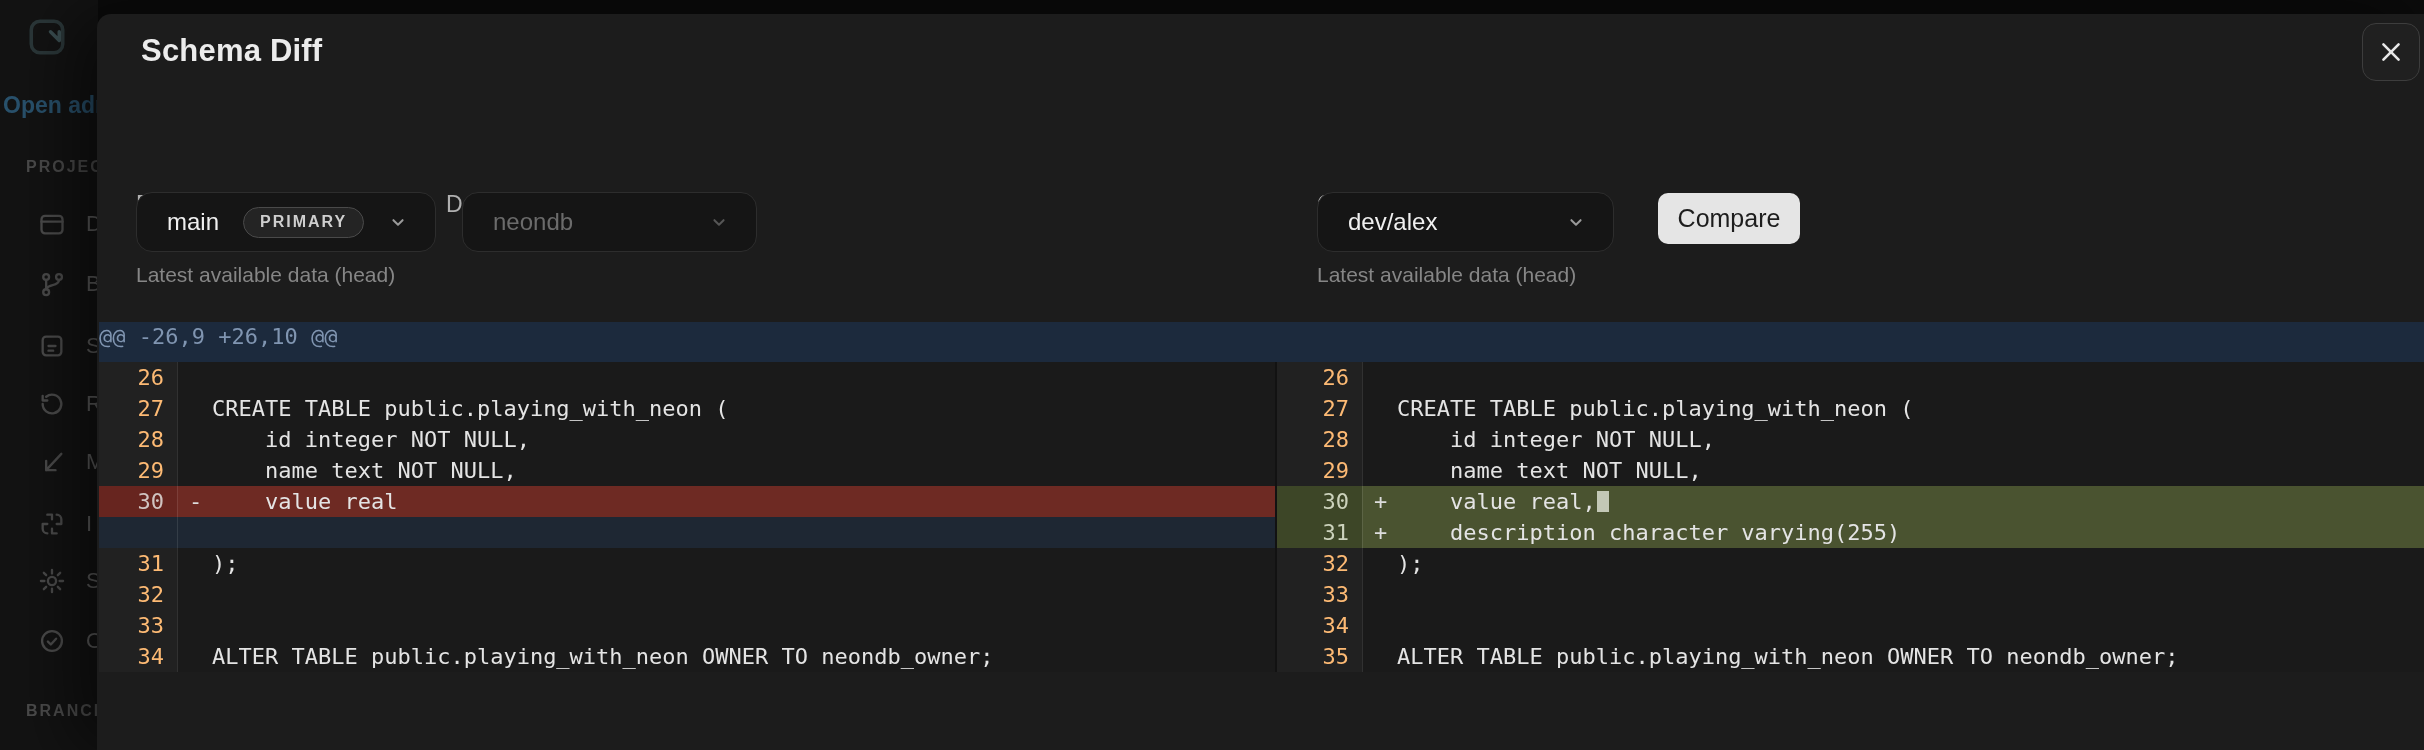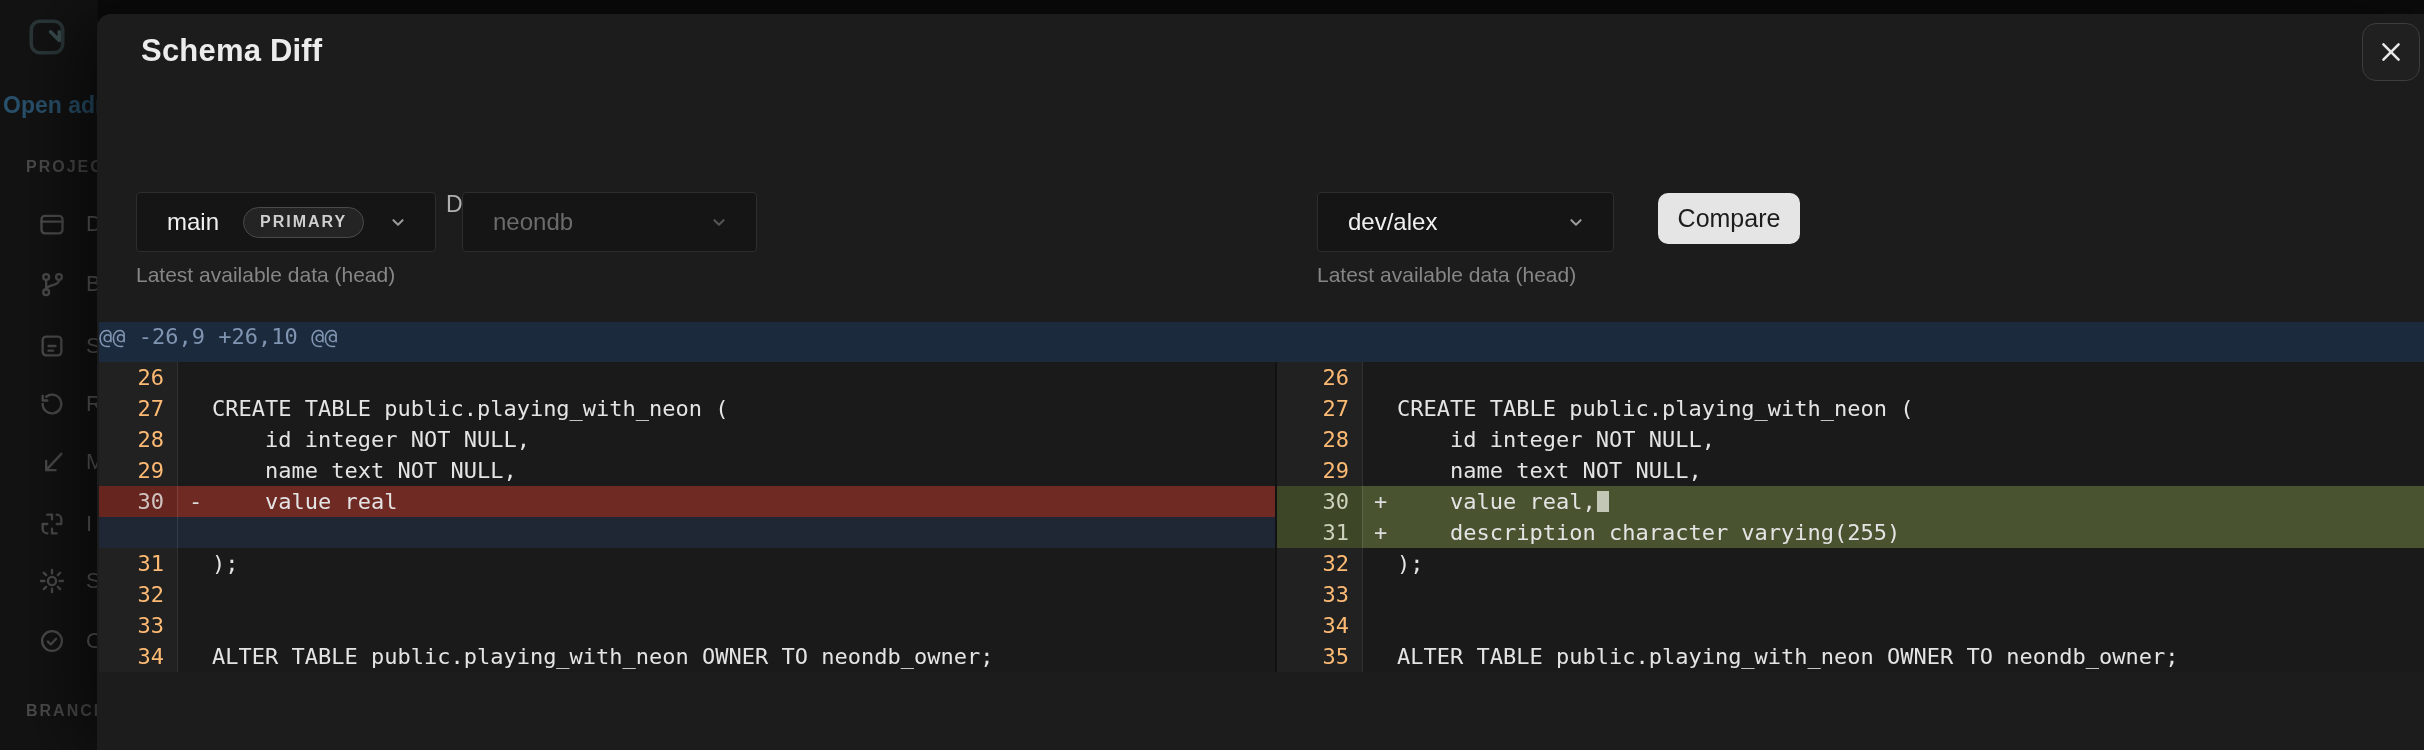--- a/index.html
+++ b/index.html
@@ -30,21 +30,21 @@
     background:#202020; border:1px solid #3d3d3d; border-radius:14px;
     display:flex; align-items:center; justify-content:center; cursor:pointer;
   }
   .close-btn svg { width:26px; height:26px; stroke:#e8e8e8; stroke-width:2.4; stroke-linecap:round; }
 
   
   .fld-label { position:absolute; top:136px; font-size:23px; color:#b0b0b0;margin-top:41px; }
   .helper { position:absolute; top:249px; font-size:21px; color:#868686; }
   .dd {
     position:absolute; top:178px; height:60px; background:#151515;
-    border:1px solid #2d2d2d; border-radius:4px; display:flex; align-items:center;
+    border:1px solid #2d2d2d; border-radius:16px; display:flex; align-items:center;
     padding:0 26px 0 30px; cursor:pointer;
   }
   .dd .val { font-size:24px; font-weight:500; color:#f0f0f0; }
   .dd.disabled .val { color:#6b6b6b; font-weight:400; }
   .dd .chev { margin-left:auto; width:22px; height:22px; stroke:#9a9a9a; fill:none; stroke-width:2.2; stroke-linecap:round; stroke-linejoin:round; }
   .dd.disabled .chev { stroke:#565656; }
   .badge {
     margin-left:24px; padding:5px 16px 6px; border:1px solid #4a4a4a; border-radius:999px;
     background:#242424; font-size:16px; font-weight:700; letter-spacing:2px; color:#cfcfcf;
   }

